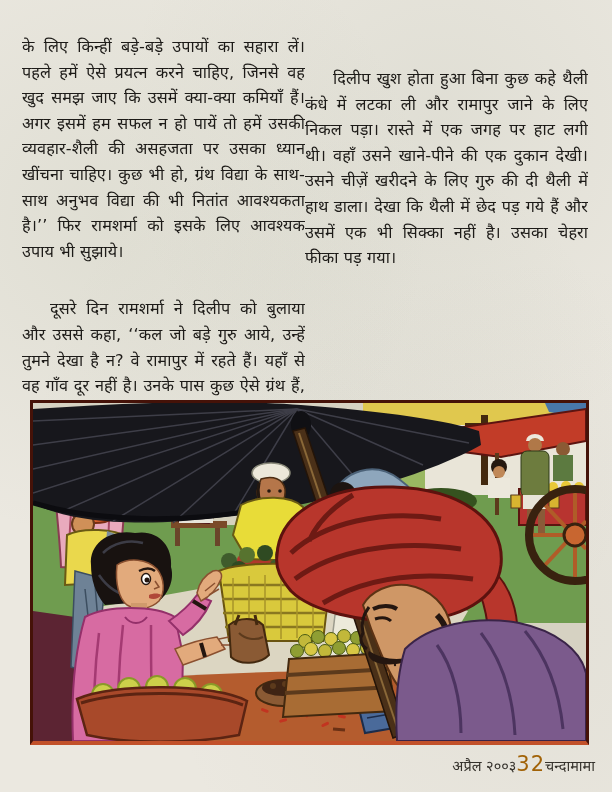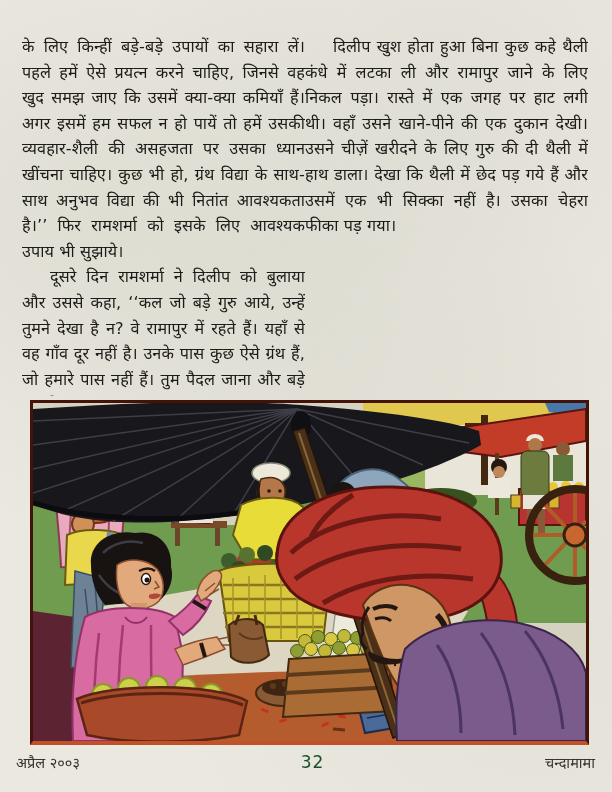--- a/index.html
+++ b/index.html
@@ -19,37 +19,37 @@
     padding:34px 24px 0 22px;
     box-sizing:border-box;
   }
   .col{
     flex:1; height:362px; overflow:hidden;
     text-align:justify;
     font-size:16.2px; line-height:25.6px;
     letter-spacing:0.1px;
   }
   .col p{margin:0;}
-  .col p.ind{text-indent:28px;}
+  .col p.ind{text-indent:28px;margin-top:32px;}
   .illustration-frame{
     width:553px;height:338px;
     margin:4px 0 0 30px;
     box-sizing:content-box;
     border:3px solid #451208;
     border-bottom:4px solid #c2512a;
     overflow:hidden;
     background:#d6d2c2;
     line-height:0;
   }
   .footer{
-    display:flex; align-items:baseline; justify-content:space-between;
+    display:flex; align-items:baseline; justify-content:flex-end;
     padding:7px 17px 0 16px;
     font-size:14.5px; color:#35322c;
   }
-  .footer .page-no{font-size:17px; color:#14532d; letter-spacing:1px;}
+  .footer .page-no{font-size:21px; color:#a16207; letter-spacing:1px;}
   svg{display:block;}
 </style>
 </head>
 <body>
 
 <div class="text-columns">
   <div class="col">
     <p>के लिए किन्हीं बड़े-बड़े उपायों का सहारा लें। पहले हमें ऐसे प्रयत्न करने चाहिए, जिनसे वह खुद समझ जाए कि उसमें क्या-क्या कमियाँ हैं। अगर इसमें हम सफल न हो पायें तो हमें उसकी व्यवहार-शैली की असहजता पर उसका ध्यान खींचना चाहिए। कुछ भी हो, ग्रंथ विद्या के साथ-साथ अनुभव विद्या की भी नितांत आवश्यकता है।’’ फिर रामशर्मा को इसके लिए आवश्यक उपाय भी सुझाये।</p>
     <p class="ind">दूसरे दिन रामशर्मा ने दिलीप को बुलाया और उससे कहा, ‘‘कल जो बड़े गुरु आये, उन्हें तुमने देखा है न? वे रामापुर में रहते हैं। यहाँ से वह गाँव दूर नहीं है। उनके पास कुछ ऐसे ग्रंथ हैं, जो हमारे पास नहीं हैं। तुम पैदल जाना और बड़े गुरु से उन</p>
   </div>

